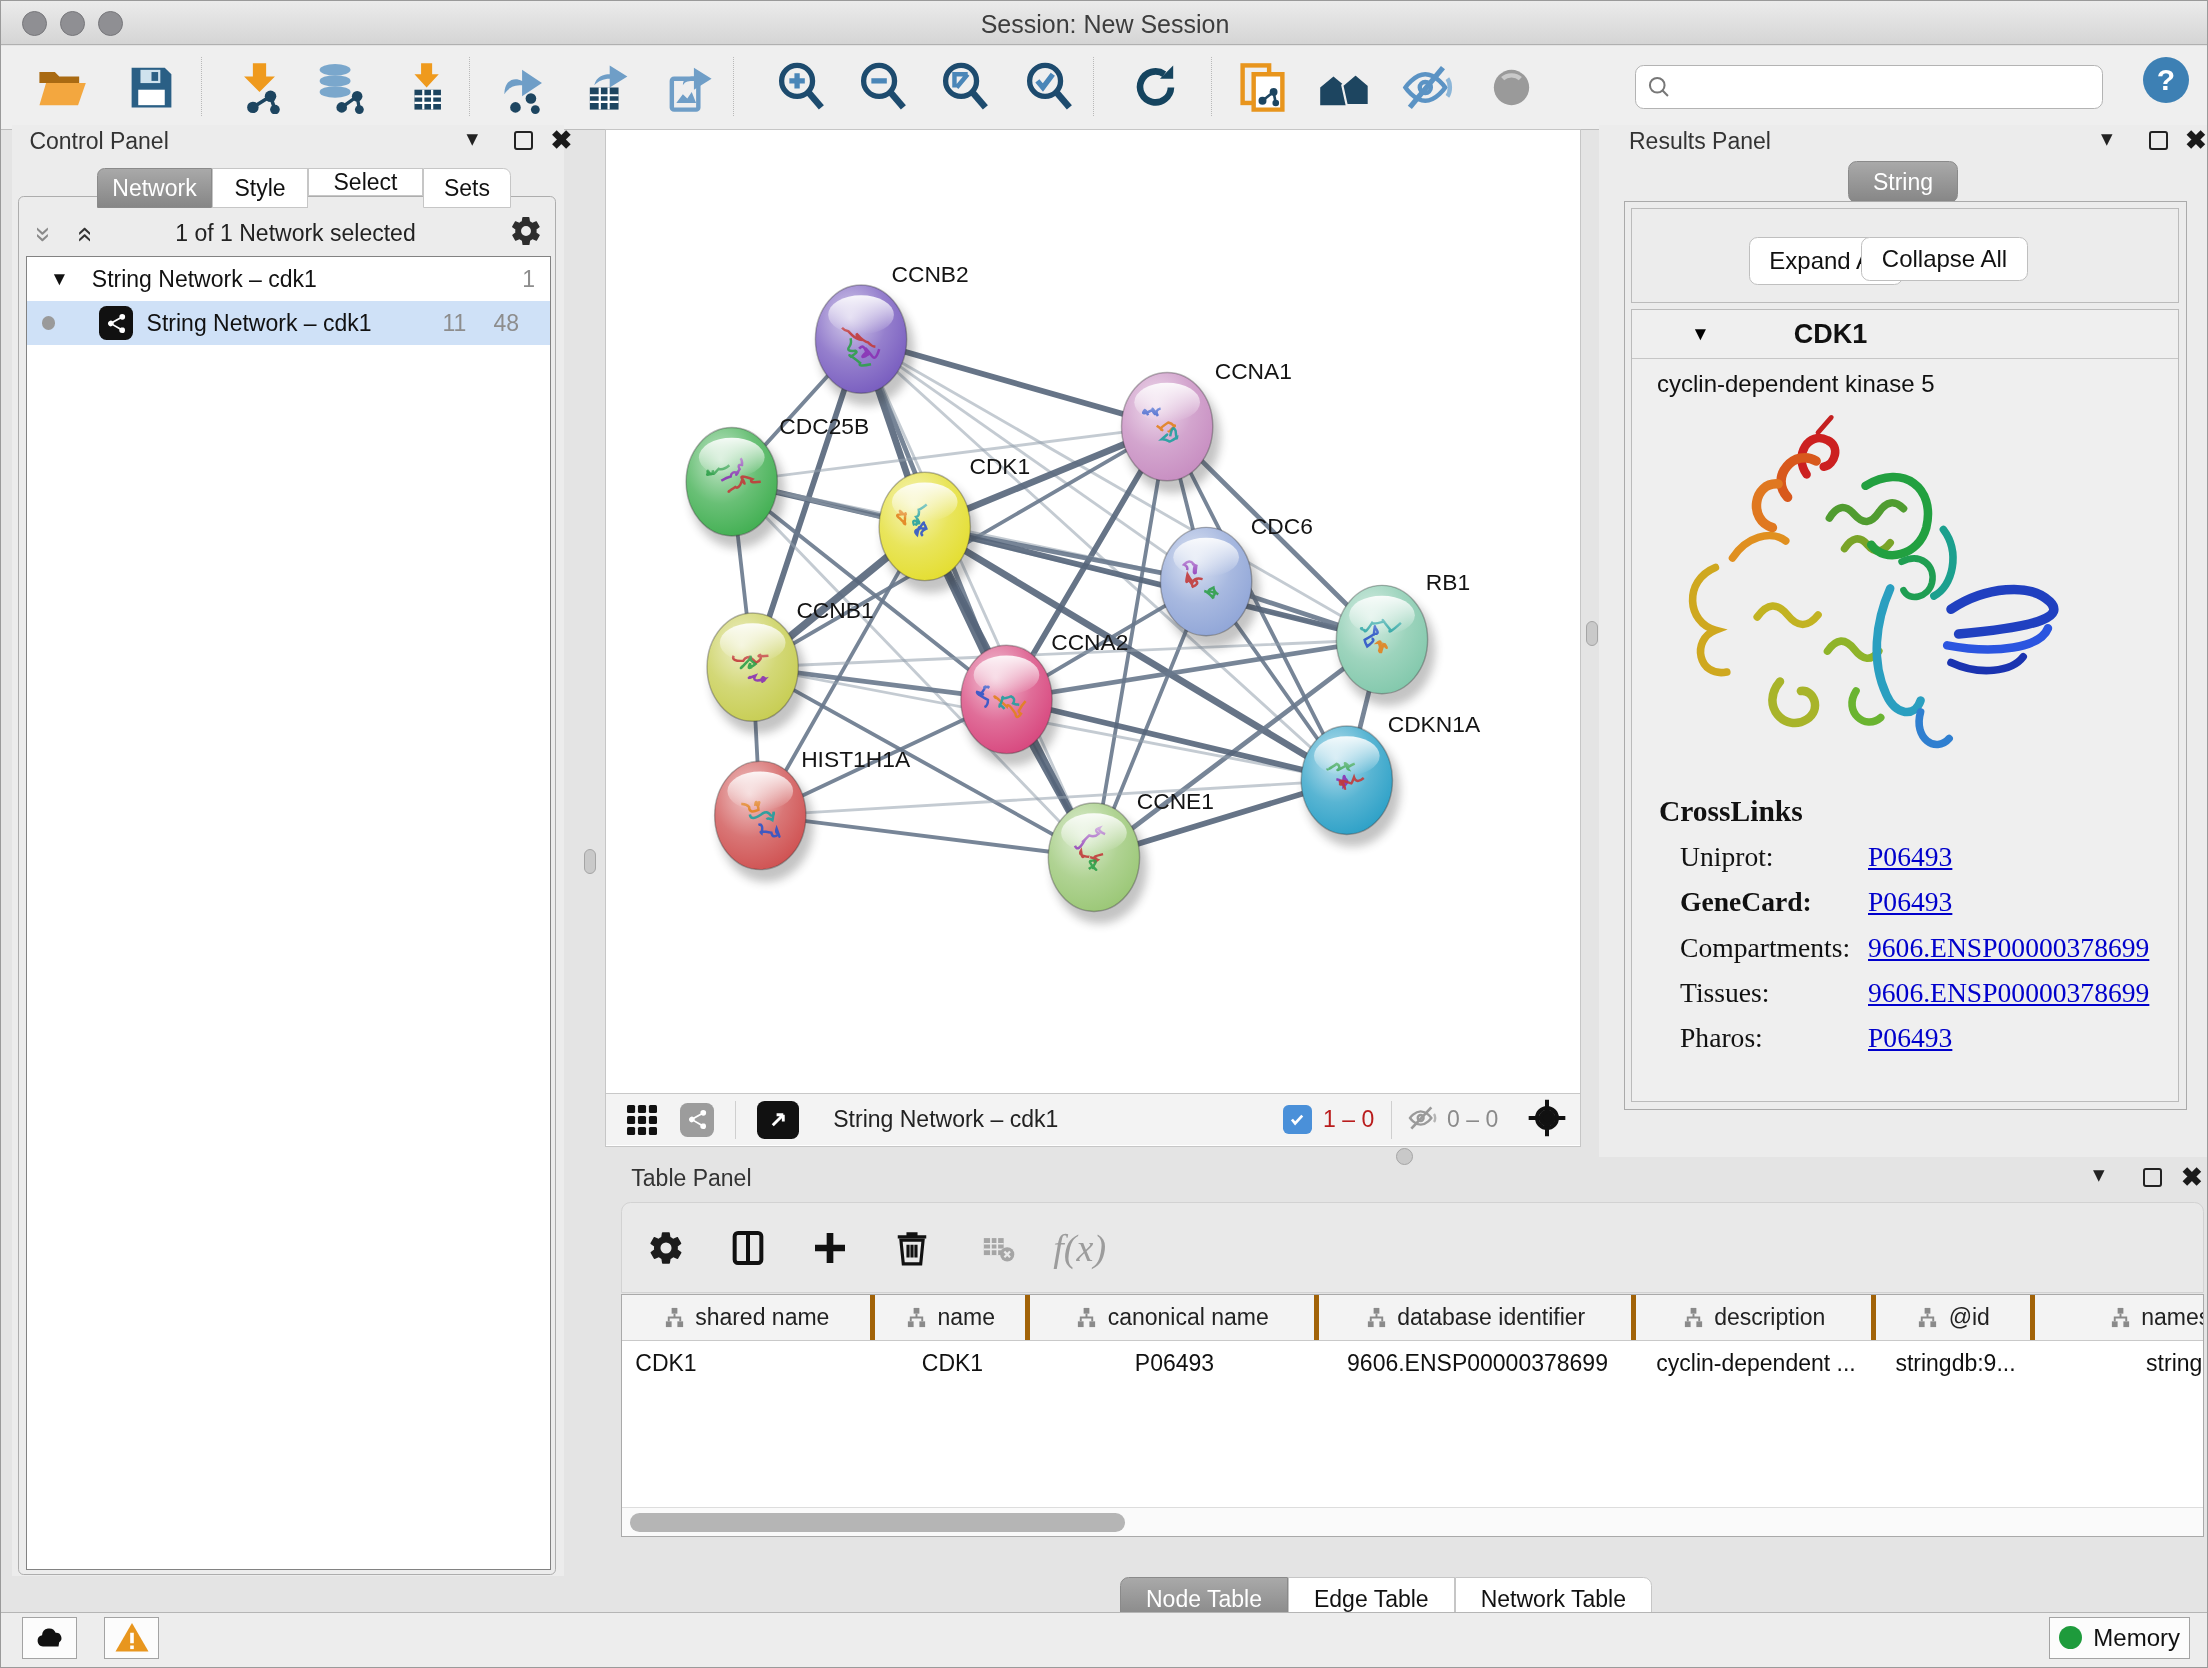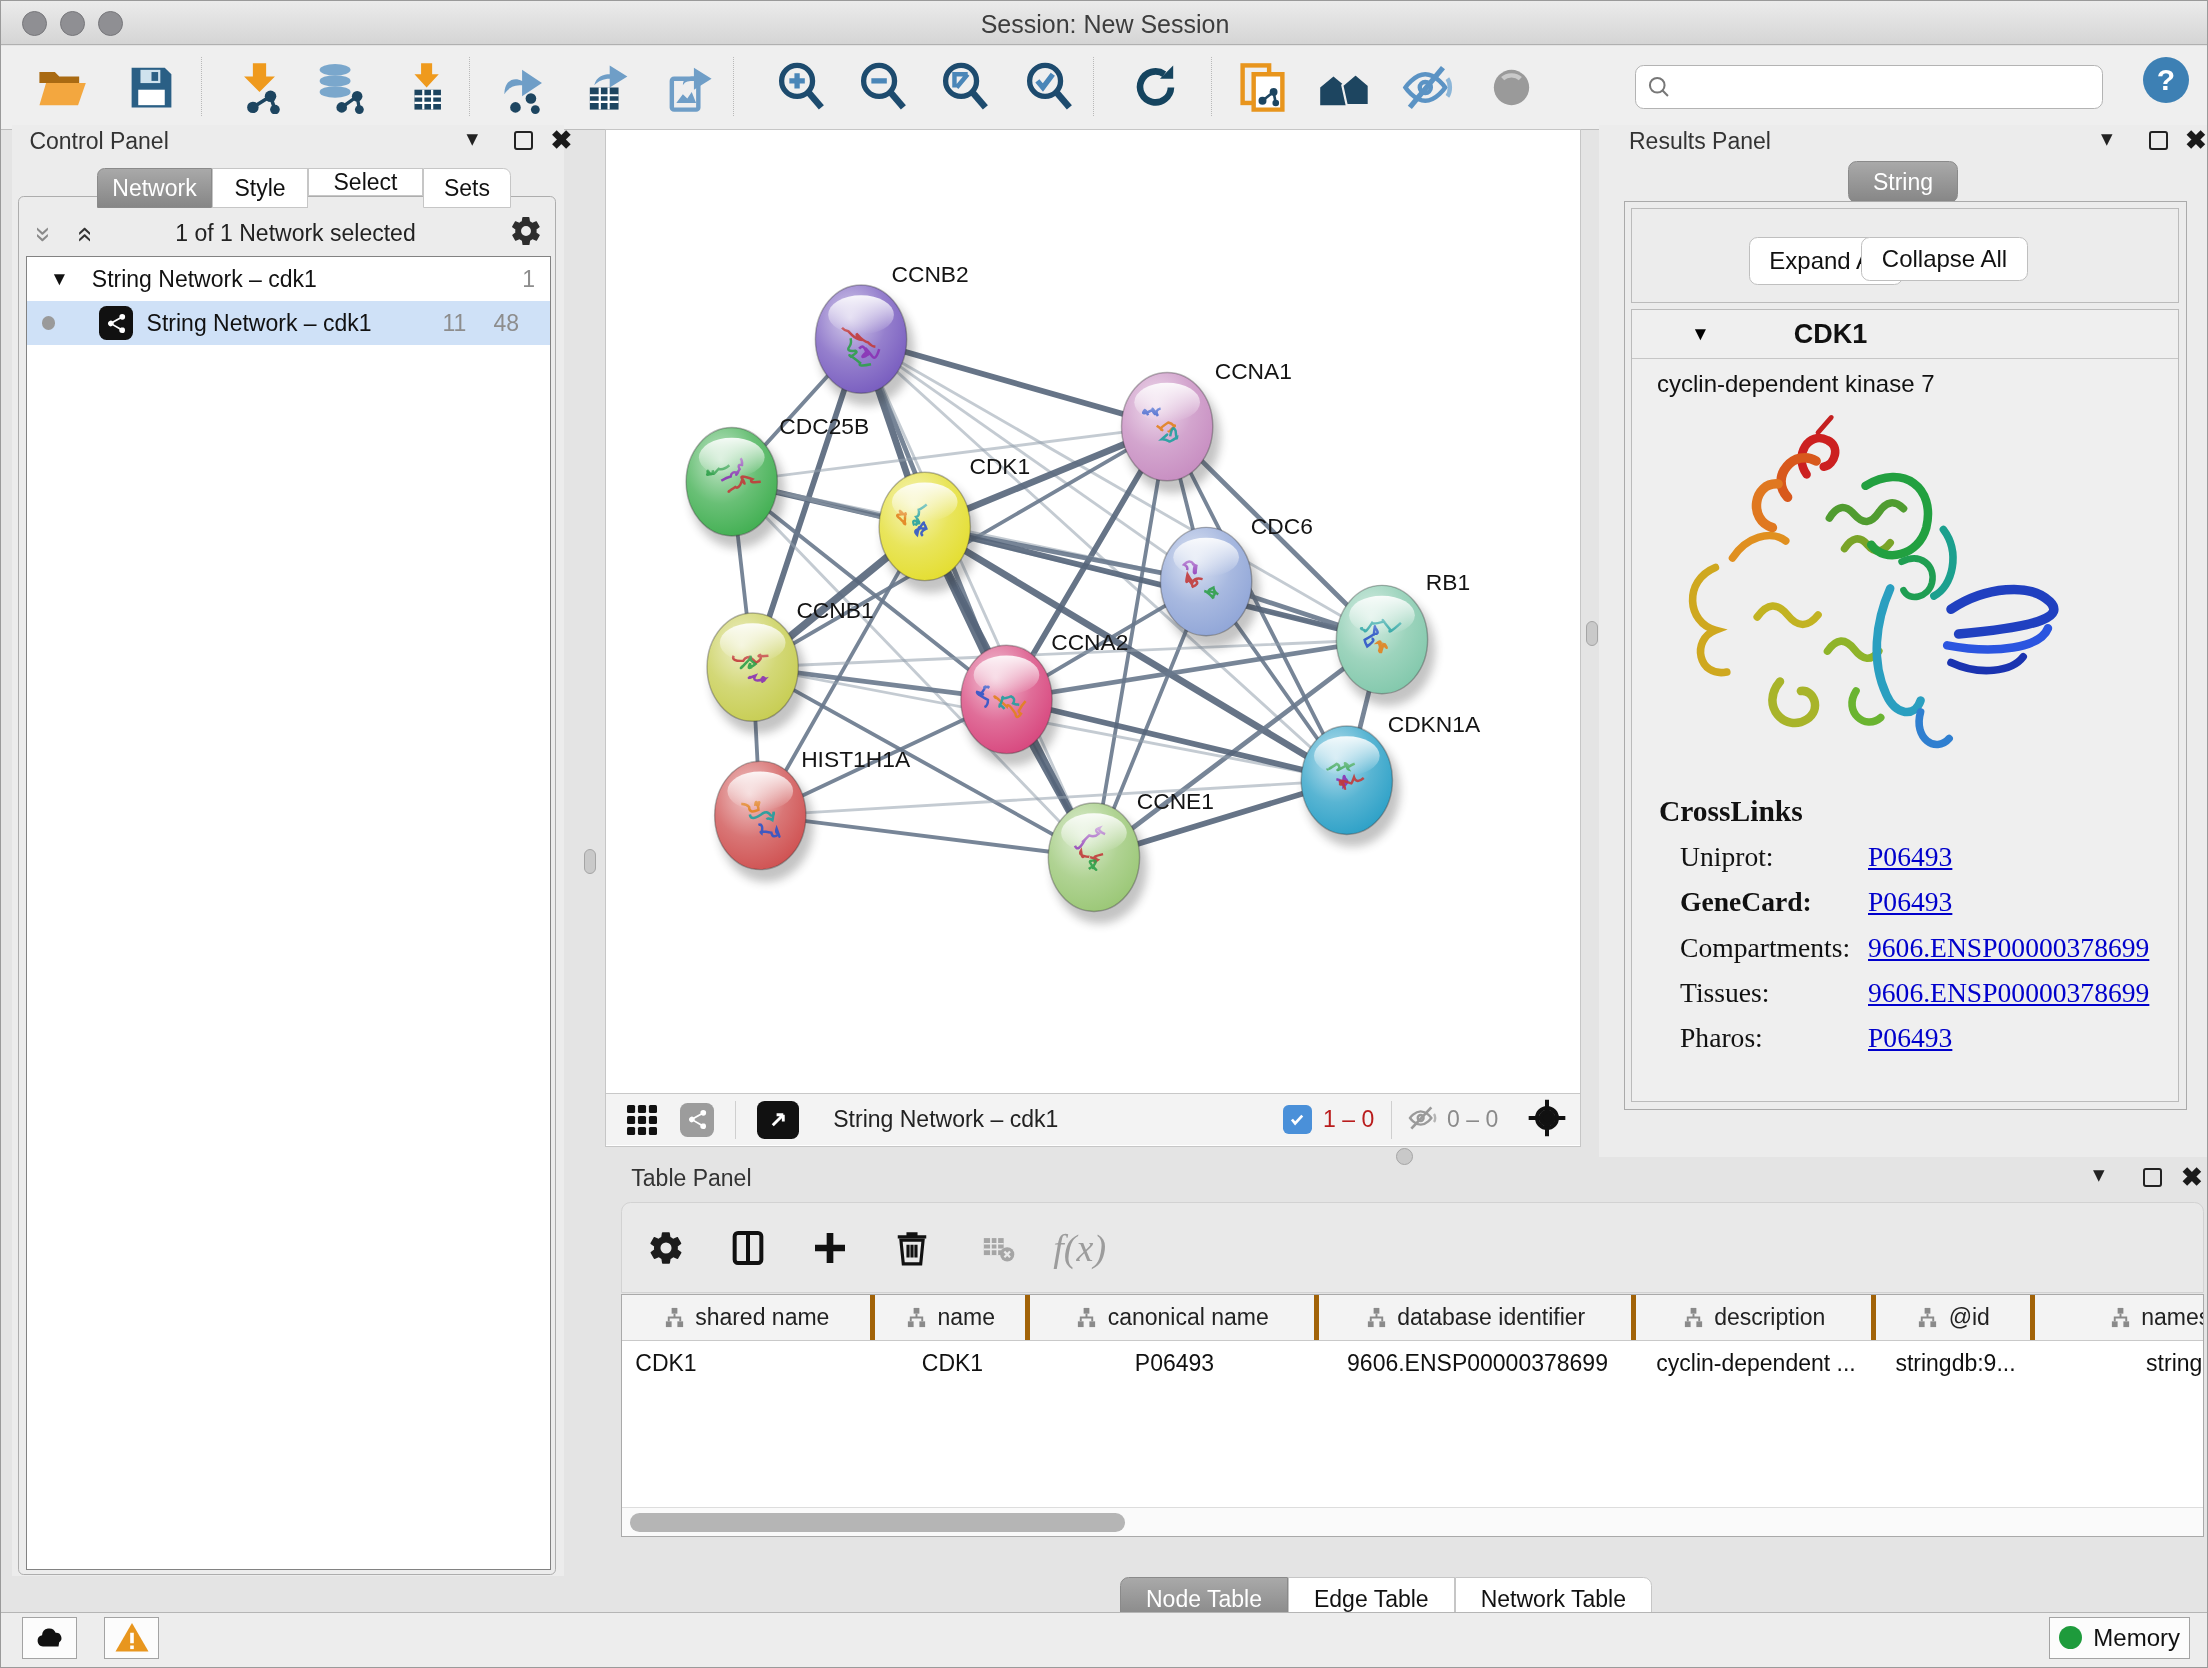--- a/index.html
+++ b/index.html
@@ -630,21 +630,21 @@
   <div class="abs" id="rp-outer"></div>
   <div class="abs" id="rp-buttons-box"></div>
   <div class="abs rp-btn" style="left:1748px; top:236px; width:154px; height:48px">Expand All</div>
   <div class="abs rp-btn" style="left:1860px; top:236px; width:167px; height:44px">Collapse All</div>
 
   <div class="abs" id="rp-section">
     <div style="height:49px; border-bottom:1px solid #c6c6c6; display:flex; align-items:center">
       <span style="margin-left:59px; font-size:19px">▼</span>
       <span style="margin-left:84px; font-size:27px; font-weight:bold; color:#111">CDK1</span>
     </div>
-    <div style="padding:11.4px 0 0 25px; font-size:24px; color:#111">cyclin-dependent kinase 7</div>
+    <div style="padding:11.4px 0 0 25px; font-size:24px; color:#111">cyclin-dependent kinase 5</div>
 
     
     <svg width="418" height="380" viewBox="0 0 440 400" style="margin:7.6px 0 0 34px">
       <g fill="none" stroke-linecap="round">
         <path d="M160 28l14-16" stroke="#c42020" stroke-width="5"></path>
         <path d="M148 72c-14-20 2-46 22-36 14 6 8 26-4 28" stroke="#cc2020" stroke-width="9"></path>
         <path d="M128 96c-20-22 8-52 30-38" stroke="#d8581c" stroke-width="10"></path>
         <path d="M112 128c-26-8-20-48 6-46" stroke="#e07820" stroke-width="10"></path>
         <path d="M70 160c14-22 40-30 56-18" stroke="#e09020" stroke-width="8"></path>
         <path d="M52 170c-34 14-30 58 0 66c-26 10-18 50 12 44" stroke="#cfa81f" stroke-width="8"></path>

